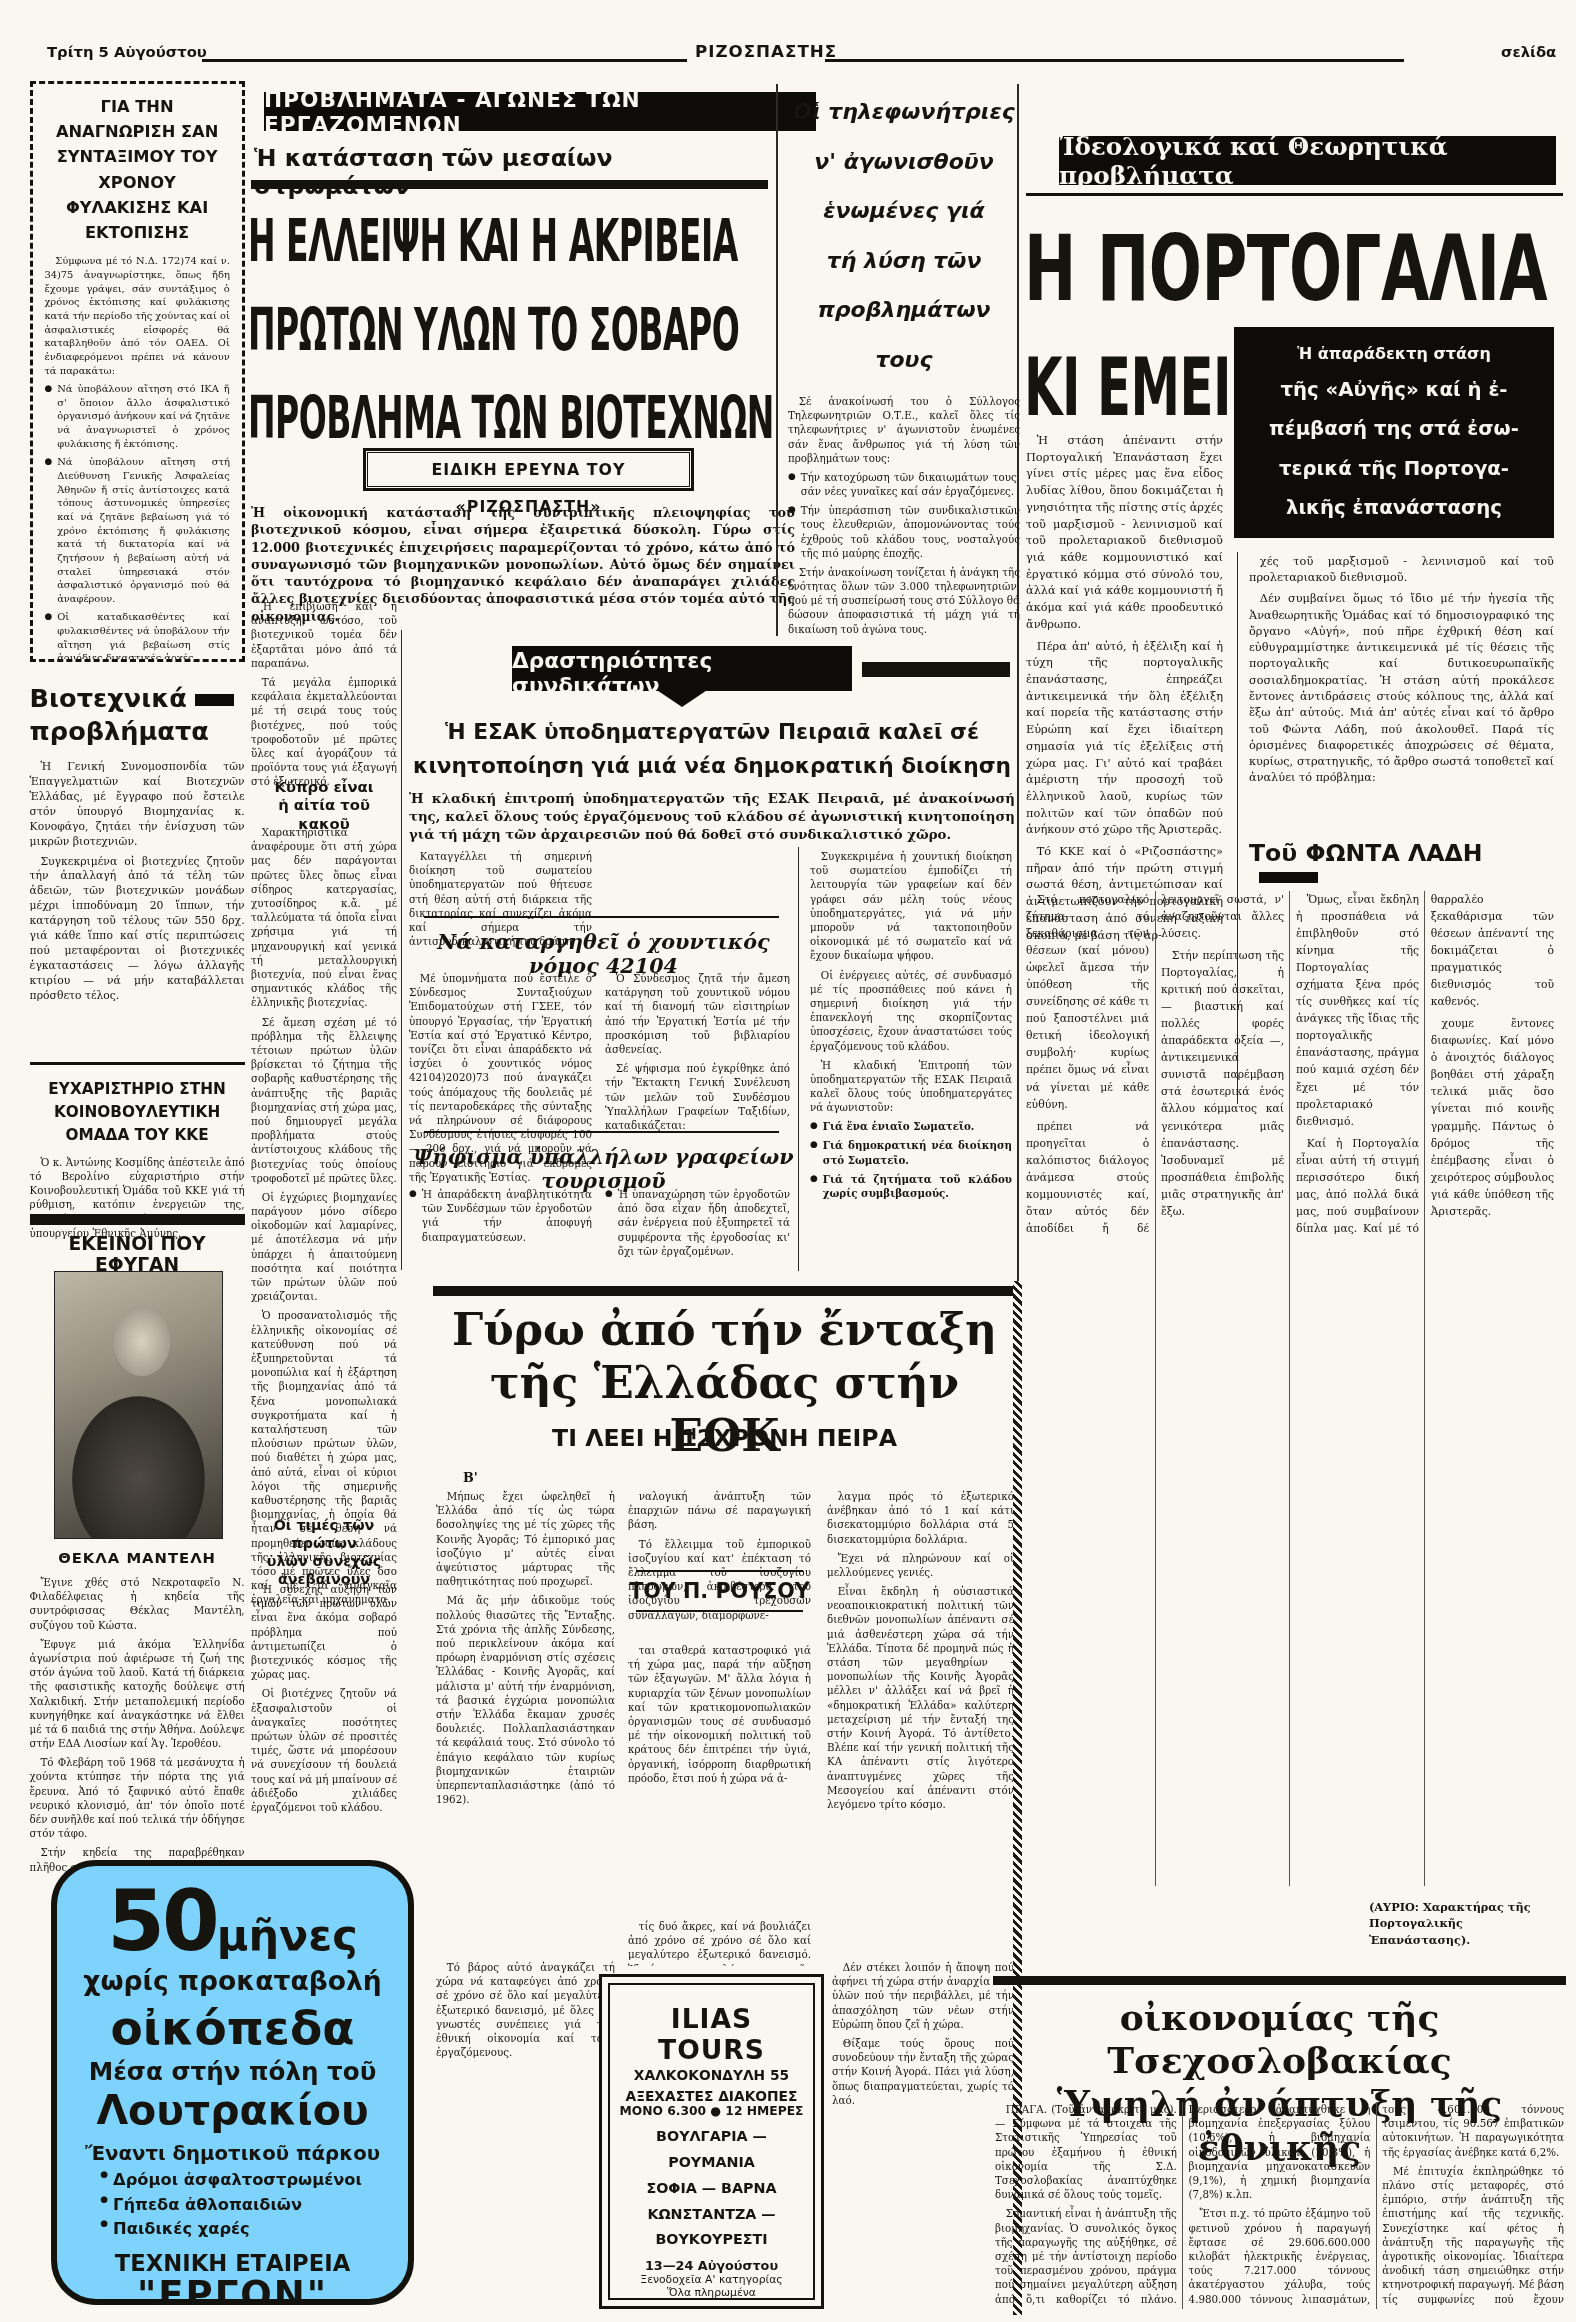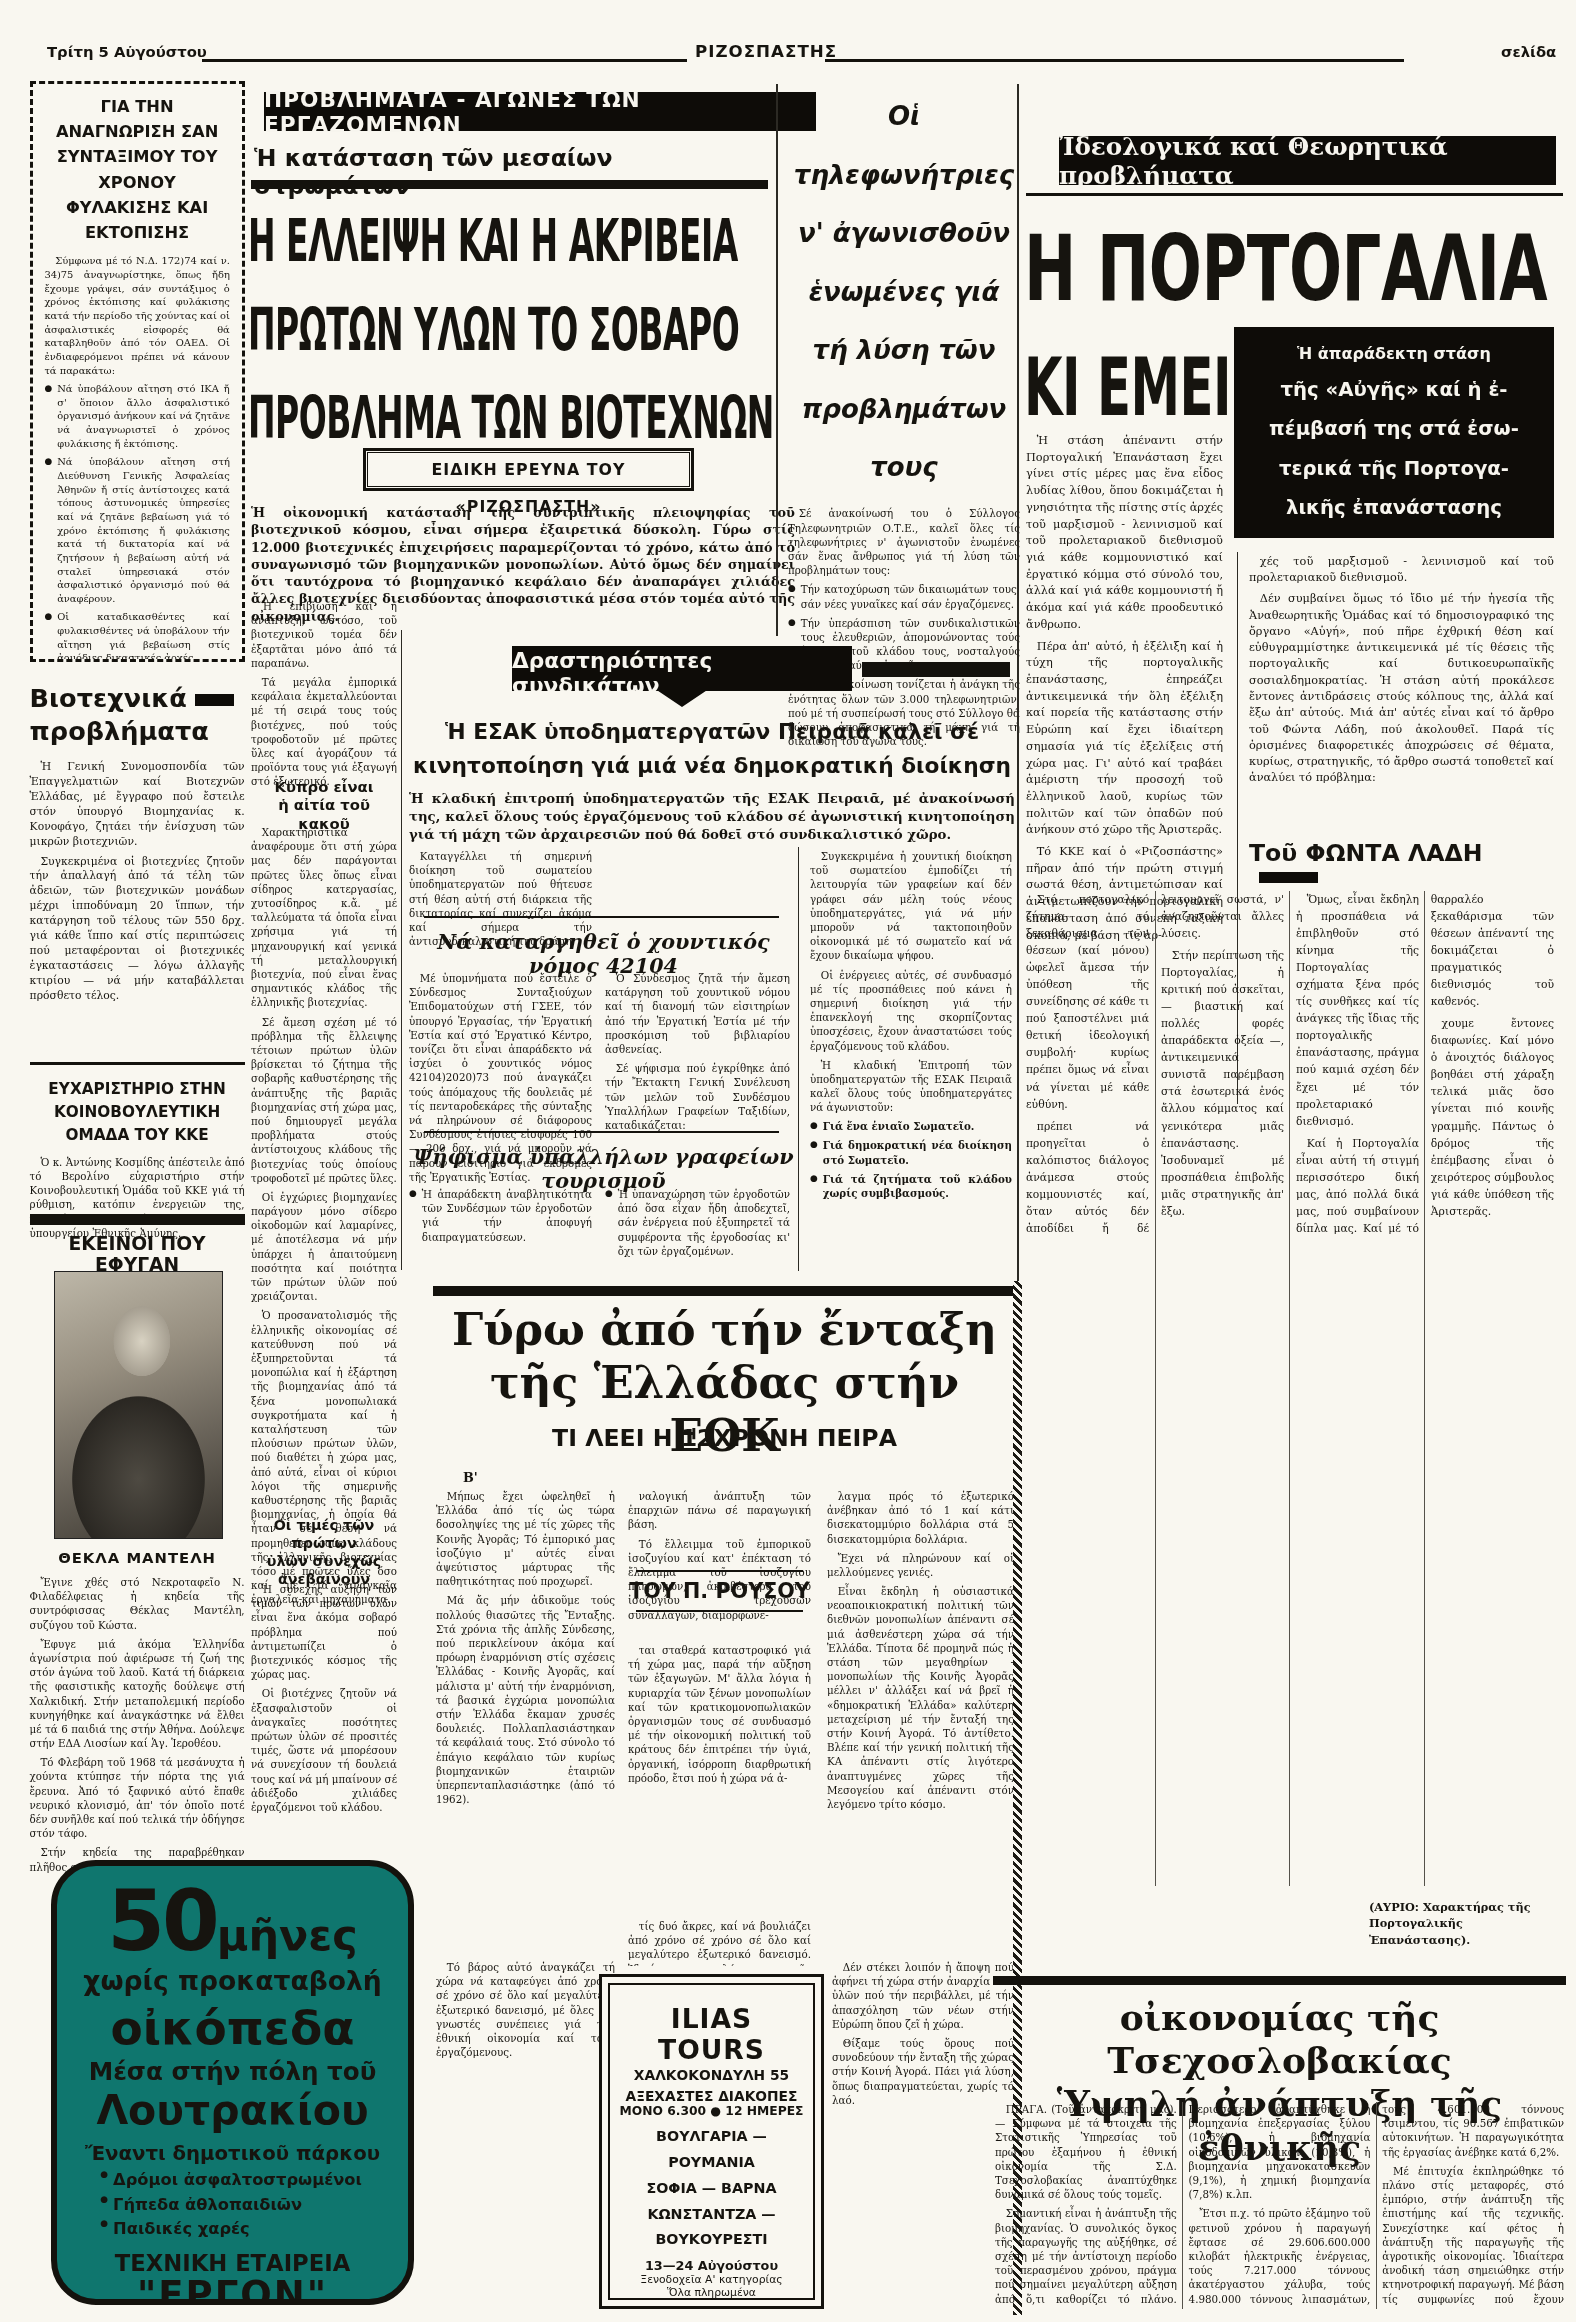--- a/index.html
+++ b/index.html
@@ -23,21 +23,21 @@
   .cond{font-family:"DejaVu Sans",sans-serif;font-weight:bold;white-space:nowrap;
         transform-origin:left top;letter-spacing:-0.5px;}
   .subhead-sans{font-family:"DejaVu Sans",sans-serif;font-weight:bold;text-align:center;line-height:1.25;}
   .subhead-serif{font-family:"DejaVu Serif",serif;font-weight:bold;font-style:italic;text-align:center;}
   .photo{background:
       radial-gradient(ellipse 51px 63px at 52% 26%,#d8d2c2 0%,#a59e90 55%,rgba(0,0,0,0) 56%),
       radial-gradient(ellipse 29.6px 17.7px at 52% 18%,#1d1a15 0%,rgba(0,0,0,0) 70%),
       radial-gradient(ellipse 94px 118px at 50% 78%,#4e4a42 0%,#2a2722 70%,rgba(0,0,0,0) 71%),
       linear-gradient(160deg,#bdb7a8 0%,#978f80 35%,#6b655b 65%,#3a362f 100%);
       border:1px solid #222;}
-  .adbox-round{border:6.9px solid #14120d;border-radius:45px;background:#0f766e;}
+  .adbox-round{border:6.9px solid #14120d;border-radius:45px;background:#7dd3fc;}
   .adbox-double{border:3.9px solid #14120d;outline:2px solid #14120d;outline-offset:-11.8px;background:#f9f7f0;}
   .white-box-line{line-height:2.0;white-space:nowrap;}
   .colgroup{column-gap:11.8px;column-rule:1px solid #55524a;}
   .endnote{font-weight:bold;font-size:11.3px;line-height:1.45;}
   .dash-ico{display:inline-block;background:#0e0c08;height:11.8px;vertical-align:middle;}
 </style>
 </head>
 <body>
 
 <div class="page">
@@ -140,21 +140,21 @@
     <div>ὑλῶν συνεχῶς</div>
     <div>ἀνεβαίνουν</div>
   </div>
   <div class="abs body-txt" style="left:251px;top:1582px;width:146px;">
     <p>Ἡ συνεχής αὔξηση τῶν τιμῶν τῶν πρώτων ὑλῶν εἶναι ἕνα ἀκόμα σοβαρό πρόβλημα πού ἀντιμετωπίζει ὁ βιοτεχνικός κόσμος τῆς χώρας μας.</p>
     <p>Οἱ βιοτέχνες ζητοῦν νά ἐξασφαλιστοῦν οἱ ἀναγκαῖες ποσότητες πρώτων ὑλῶν σέ προσιτές τιμές, ὥστε νά μπορέσουν νά συνεχίσουν τή δουλειά τους καί νά μή μπαίνουν σέ ἀδιέξοδο χιλιάδες ἐργαζόμενοι τοῦ κλάδου.</p>
   </div>
 
   <div class="abs vrule" style="left:776px;top:84px;width:2px;height:552px;"></div>
   <div class="abs" style="left:788px;top:87px;width:232px;">
-    <div class="sans b ctr i" style="font-size:26px;line-height:2.25;font-style:italic;">
+    <div class="sans b ctr i" style="font-size:22px;line-height:2.25;font-style:italic;">
       <div>Οἱ τηλεφωνήτριες</div>
       <div>ν' ἀγωνισθοῦν</div>
       <div>ἑνωμένες γιά</div>
       <div>τή λύση τῶν</div>
       <div>προβλημάτων τους</div>
     </div>
     <div class="body-txt" style="margin-top:9.9px;font-size:10.3px;">
       <p>Σέ ἀνακοίνωσή του ὁ Σύλλογος Τηλεφωνητριῶν Ο.Τ.Ε., καλεῖ ὅλες τίς τηλεφωνήτριες ν' ἀγωνιστοῦν ἑνωμένες σάν ἕνας ἄνθρωπος γιά τή λύση τῶν προβλημάτων τους:</p>
       <p class="bullet">Τήν κατοχύρωση τῶν δικαιωμάτων τους, σάν νέες γυναῖκες καί σάν ἐργαζόμενες.</p>
       <p class="bullet">Τήν ὑπεράσπιση τῶν συνδικαλιστικῶν τους ἐλευθεριῶν, ἀπομονώνοντας τούς ἐχθρούς τοῦ κλάδου τους, νοσταλγούς τῆς πιό μαύρης ἐποχῆς.</p>

